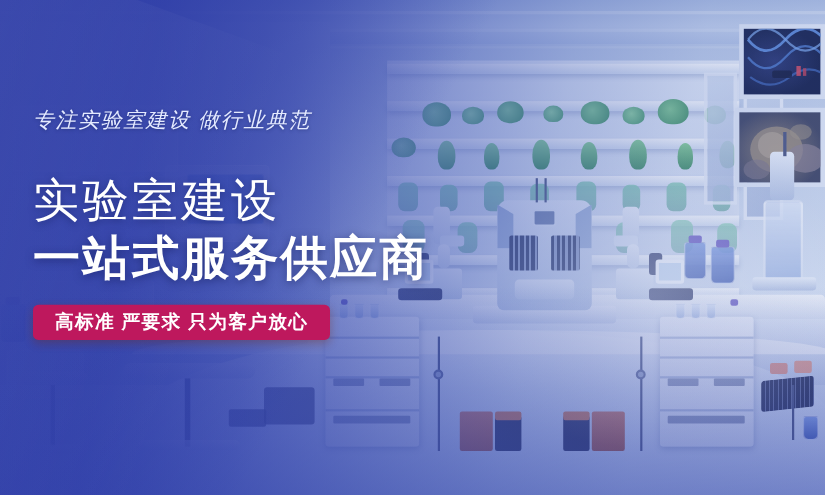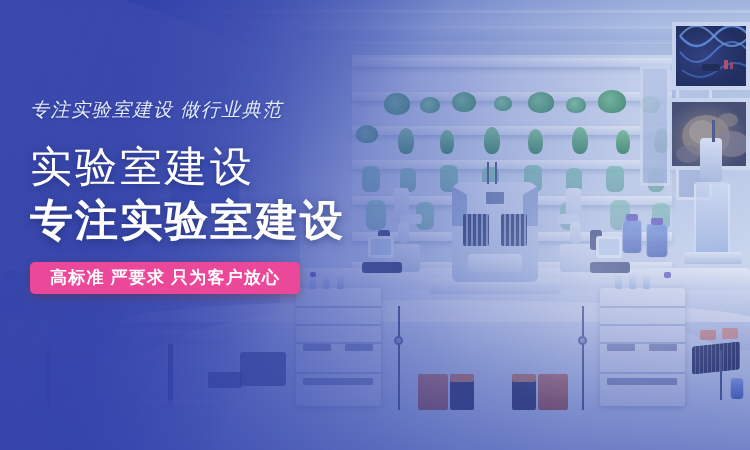--- a/index.html
+++ b/index.html
@@ -127,26 +127,26 @@
   .tint-bottom { position:absolute; left:0; bottom:0; width:100%; height:190px;
     background:linear-gradient(180deg,rgba(45,60,168,0),rgba(45,60,168,.45)); }
   .tint-streak { position:absolute; left:-40px; top:-60px; width:330px; height:620px;
     transform:rotate(20deg); transform-origin:top left;
     background:linear-gradient(90deg,rgba(255,255,255,.07),rgba(255,255,255,0)); }
 
   
   .copy { position:absolute; left:30px; top:100px; width:420px; z-index:9; }
   .tagline { font-size:19px; letter-spacing:1.5px; color:#e4eaff; font-weight:300;
     text-shadow:0 1px 3px rgba(20,30,90,.45); line-height:1;font-style:italic; }
-  .h1-light { margin-top:27px; font-size:42px; line-height:1.02; letter-spacing:3px;
+  .h1-light { margin-top:42px; font-size:42px; line-height:1.02; letter-spacing:3px;
     color:#ffffff; font-weight:300; text-shadow:0 2px 7px rgba(18,28,88,.5); }
   .h1-bold { margin-top:10px; font-size:43px; line-height:1.02; letter-spacing:2px;
     color:#ffffff; font-weight:bold; text-shadow:0 2px 8px rgba(18,28,88,.55); }
   .badge { display:inline-block; margin-top:19px; padding:7px 20px 8px;
-    background:#ec4899; color:#ffffff; font-size:17px; font-weight:bold; letter-spacing:1.2px;
+    background:#be185d; color:#ffffff; font-size:17px; font-weight:bold; letter-spacing:1.2px;
     border-radius:5px; box-shadow:0 3px 9px rgba(120,40,10,.33); line-height:1; }
 </style>
 </head>
 <body>
 
 <div id="banner">
 
   <div class="scene">
     <div class="room-back"></div>
 
@@ -345,17 +345,17 @@
   </div>
 
   <div class="tint-base"></div>
   <div class="tint-diag"></div>
   <div class="tint-bottom"></div>
   <div class="tint-streak"></div>
 
   <div class="copy">
     <div class="tagline">专注实验室建设 做行业典范</div>
     <div class="h1-light">实验室建设</div>
-    <div class="h1-bold">专注实验室建设</div>
+    <div class="h1-bold">一站式服务供应商</div>
     <div class="badge">高标准 严要求 只为客户放心</div>
   </div>
 
 </div>
 
 </body></html>

